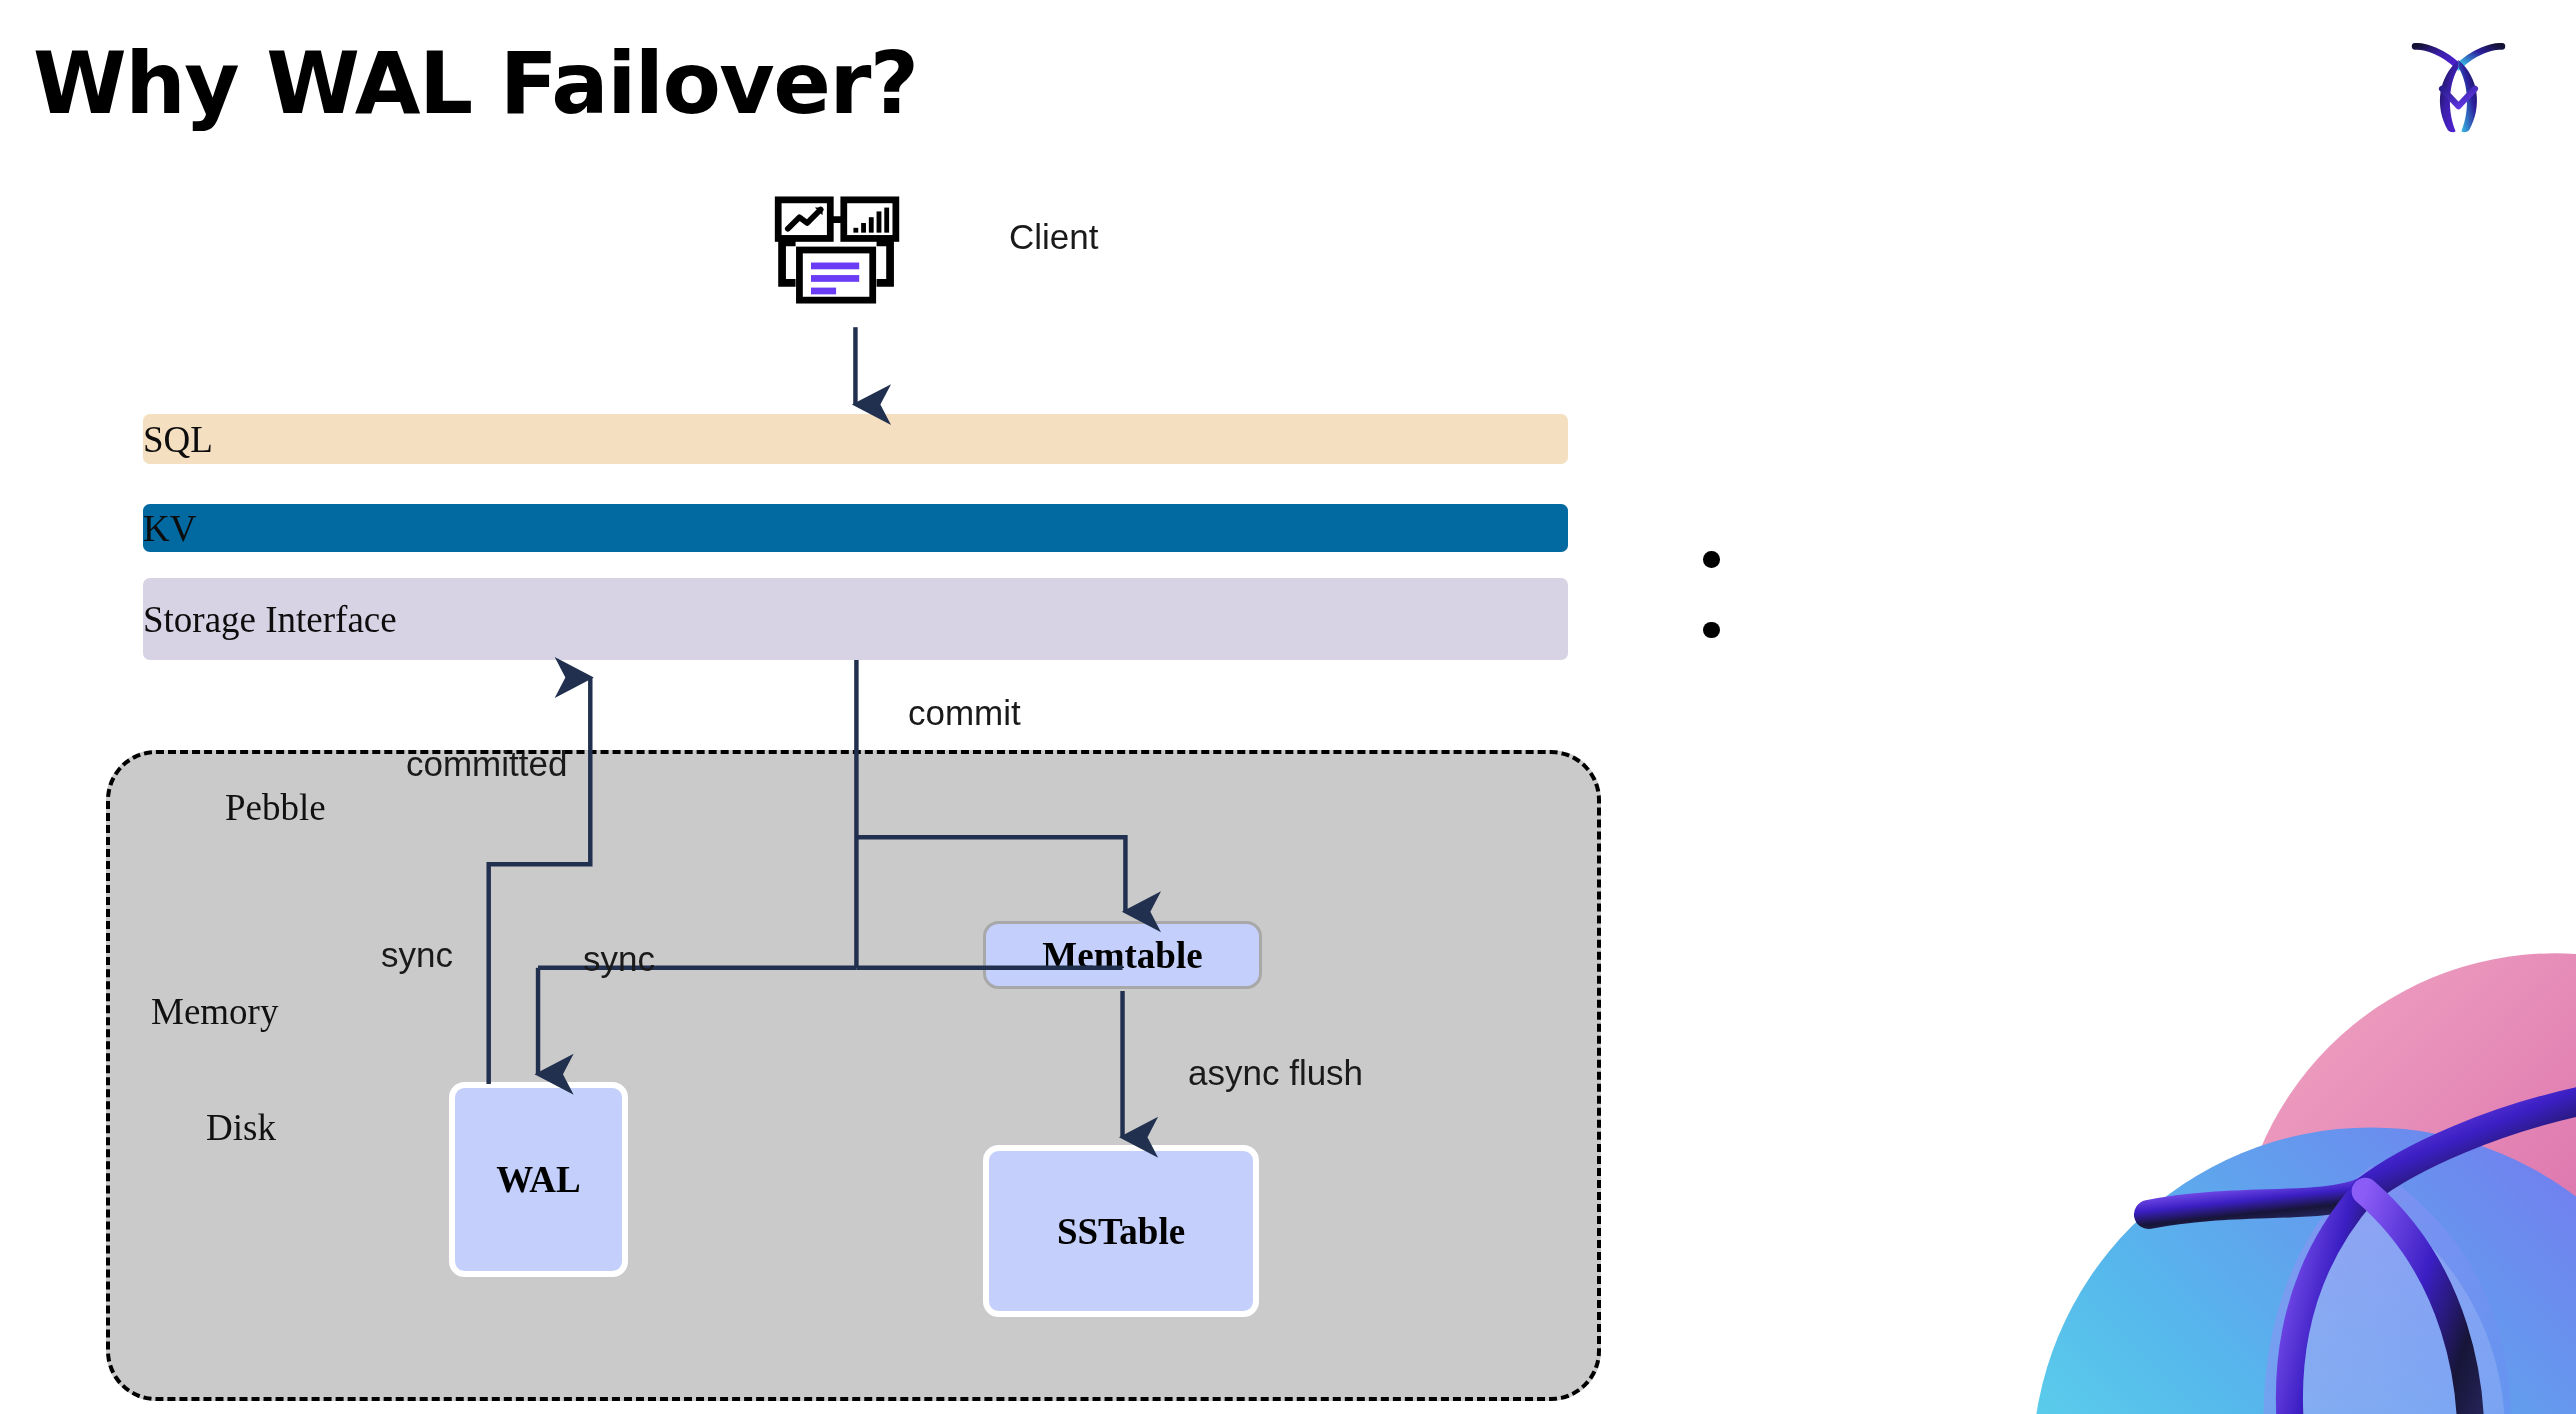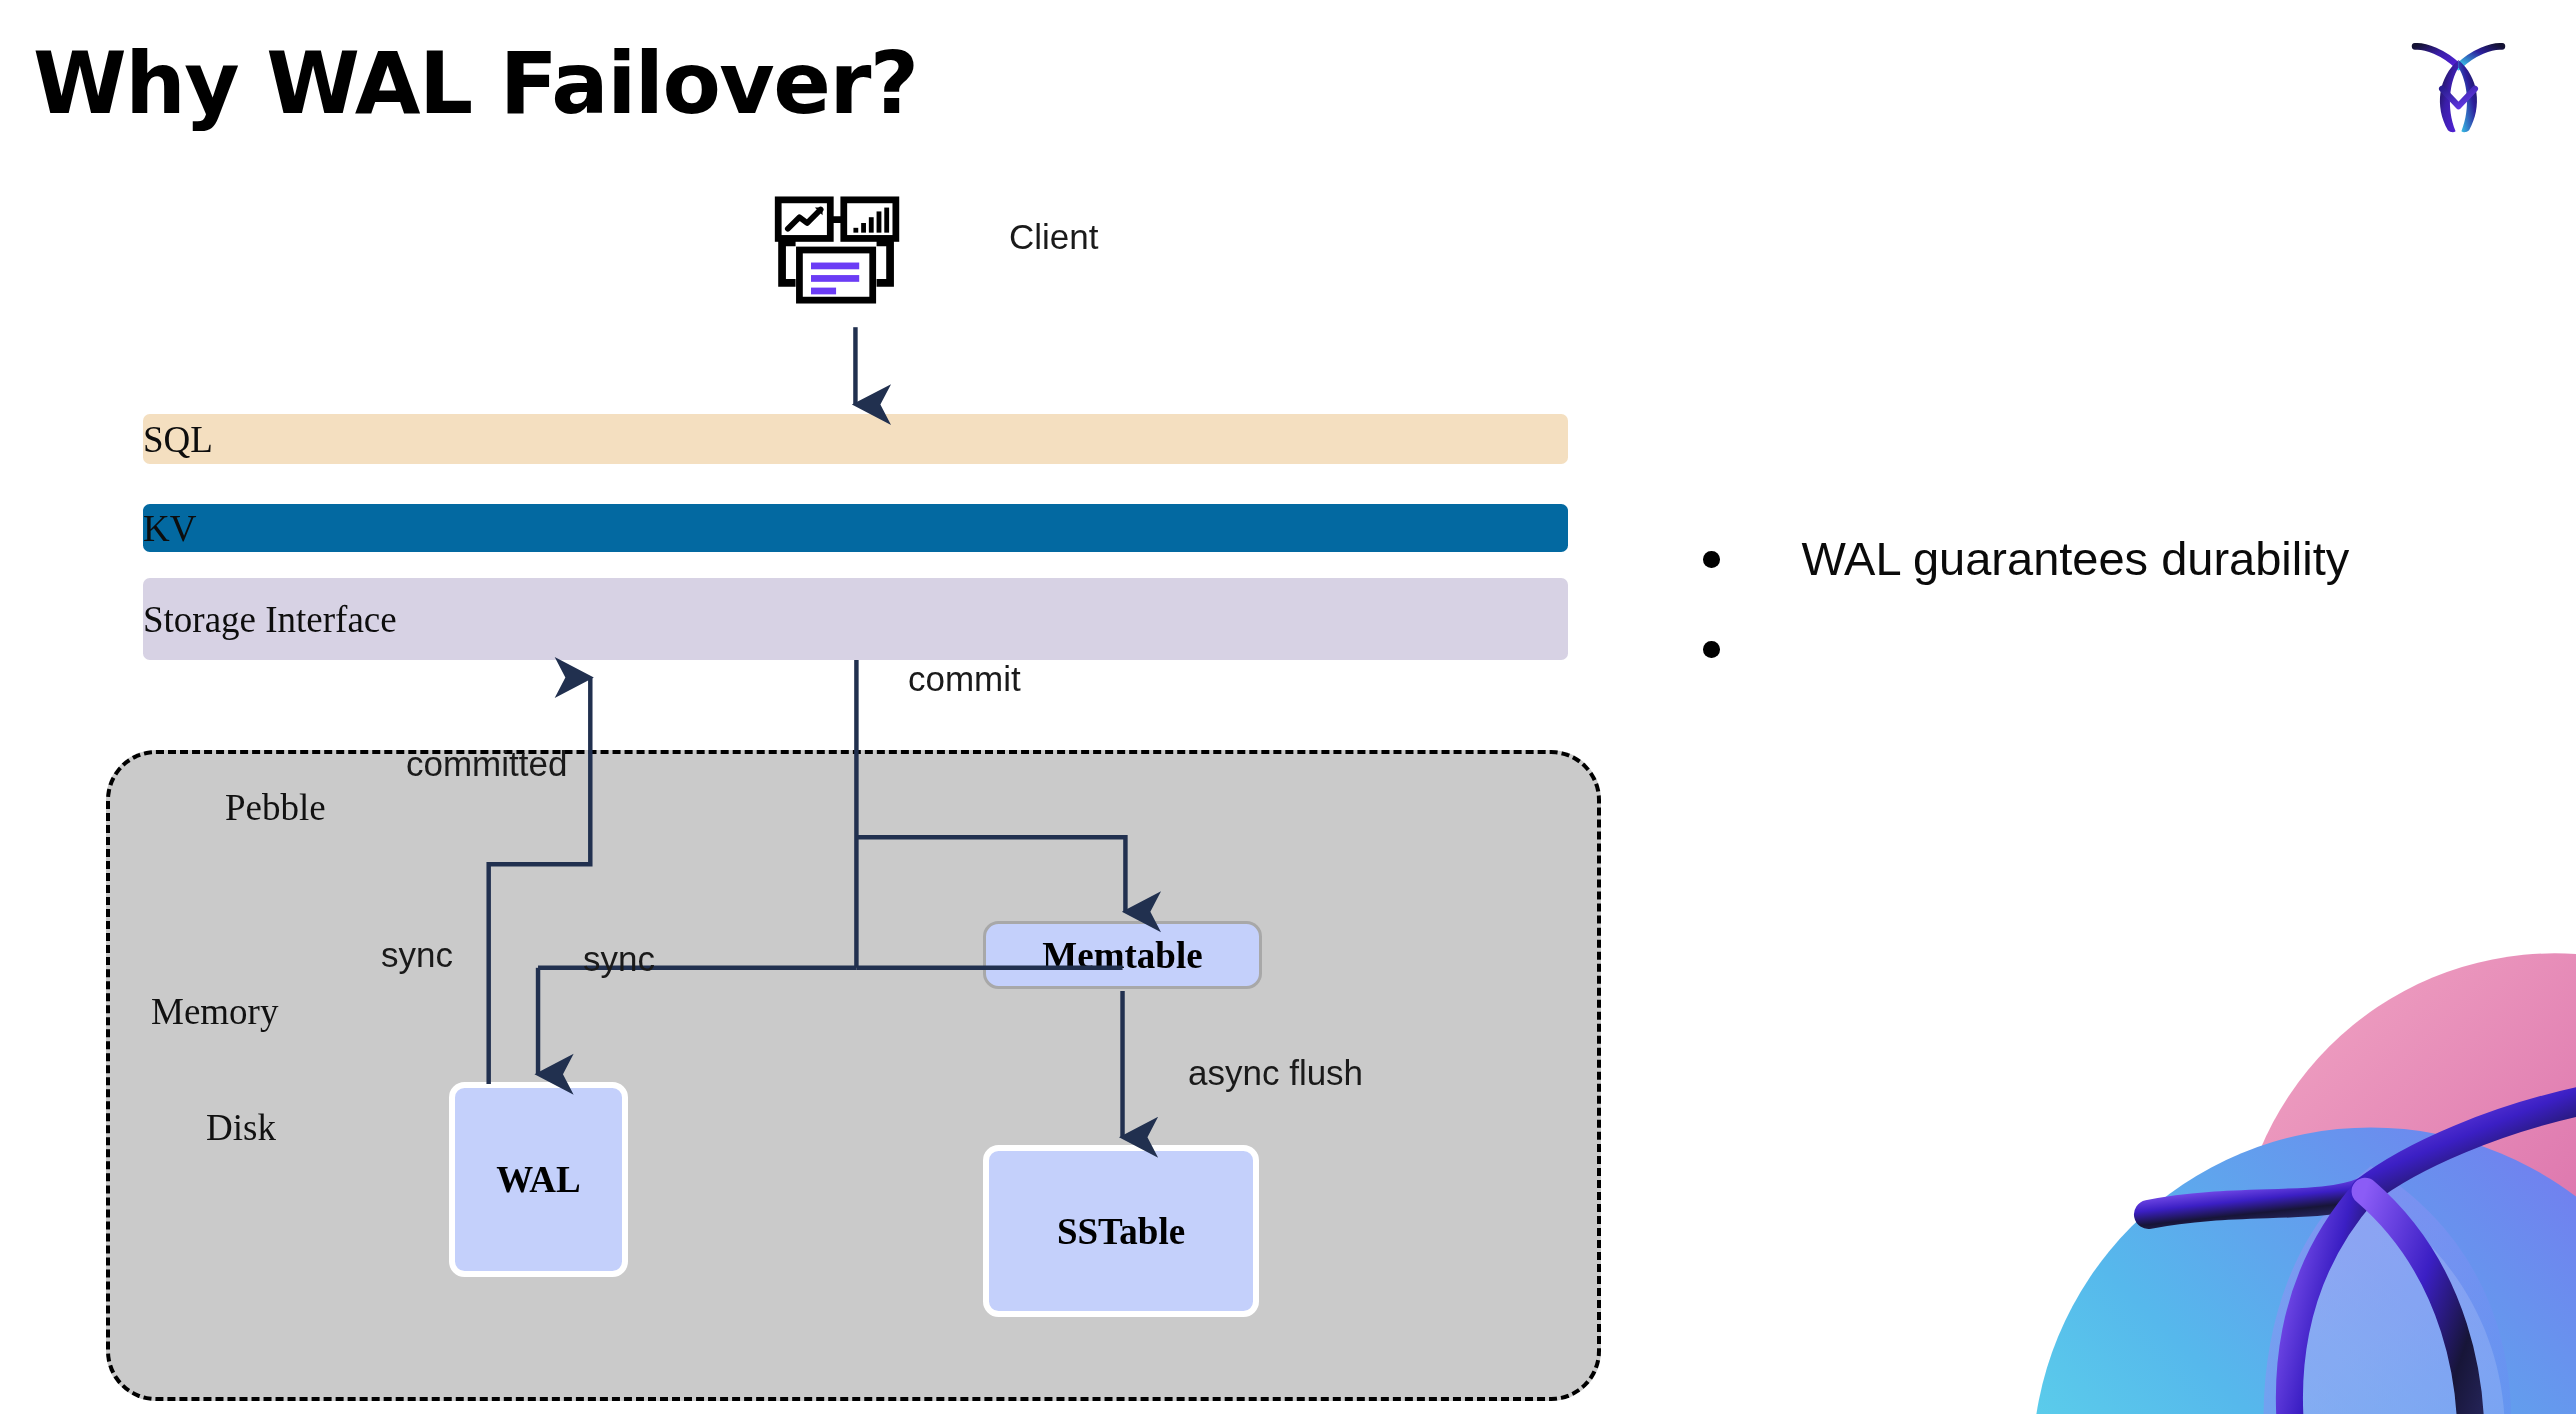--- a/index.html
+++ b/index.html
@@ -156,21 +156,21 @@
   }
 
   
   .edge-label {
     position: absolute;
     font-size: 35px;
     color: #1a1a1a;
     white-space: nowrap;
   }
   #label-committed   { left: 406px;  top: 708px; margin-top: 36px; }
-  #label-commit      { left: 908px;  top: 659px; }
+  #label-commit      { left: 908px;  top: 693px; }
   #label-sync-left   { left: 381px;  top: 935px; }
   #label-sync-right  { left: 583px;  top: 939px; }
   #label-async-flush { left: 1188px; top: 1053px; }
 
   
   #bullet-list {
     position: absolute;
     left: 1703px;
     top: 530px;
     width: 813px;
@@ -355,19 +355,18 @@
 
 <div class="edge-label" id="label-committed">committed</div>
 <div class="edge-label" id="label-commit">commit</div>
 <div class="edge-label" id="label-sync-left">sync</div>
 <div class="edge-label" id="label-sync-right">sync</div>
 <div class="edge-label" id="label-async-flush">async flush</div>
 
 <div id="bullet-list">
   <div class="bullet-row">
     <span class="bullet-dot"></span>
-    <span class="bullet-text">WAL guarantees durability</span>
   </div>
   <div class="bullet-row">
     <span class="bullet-dot"></span>
   </div>
 </div>
 
 
 </body></html>

